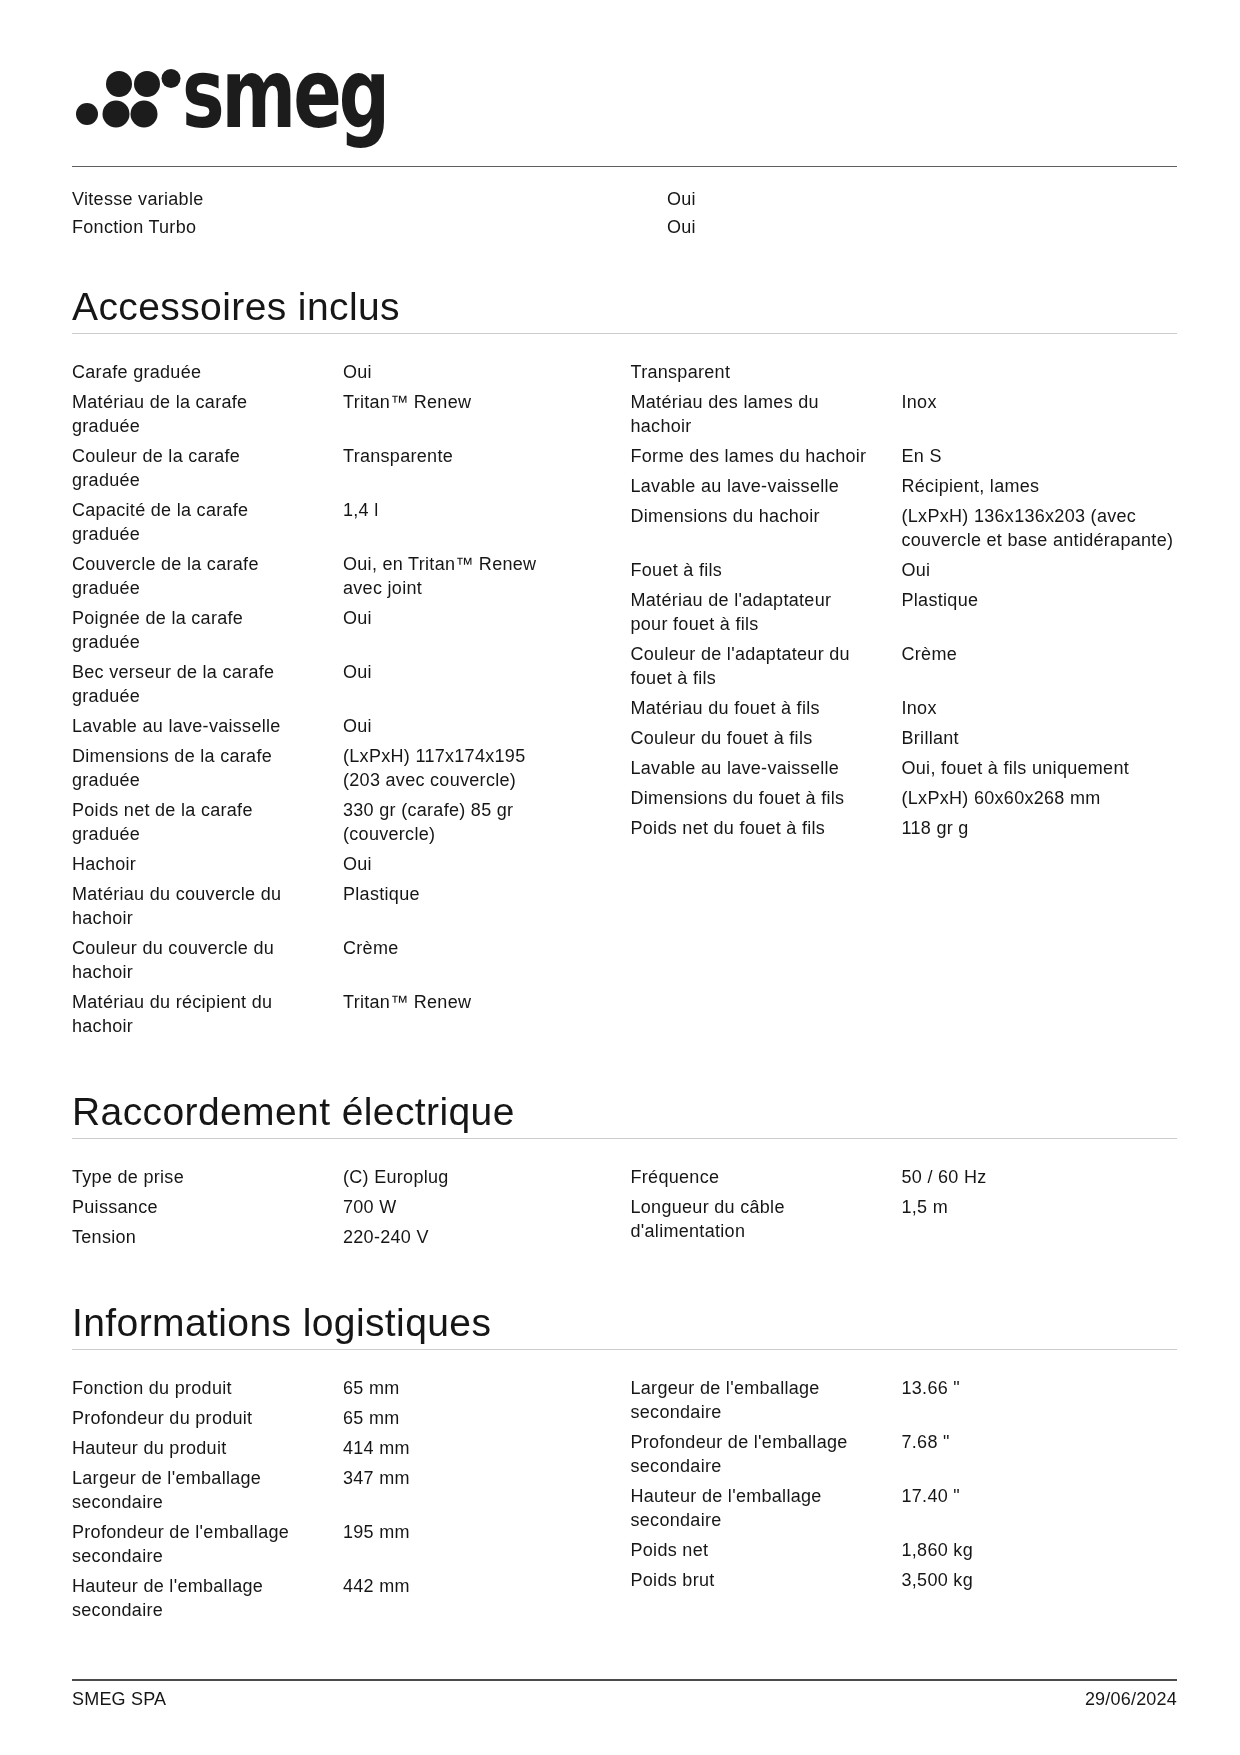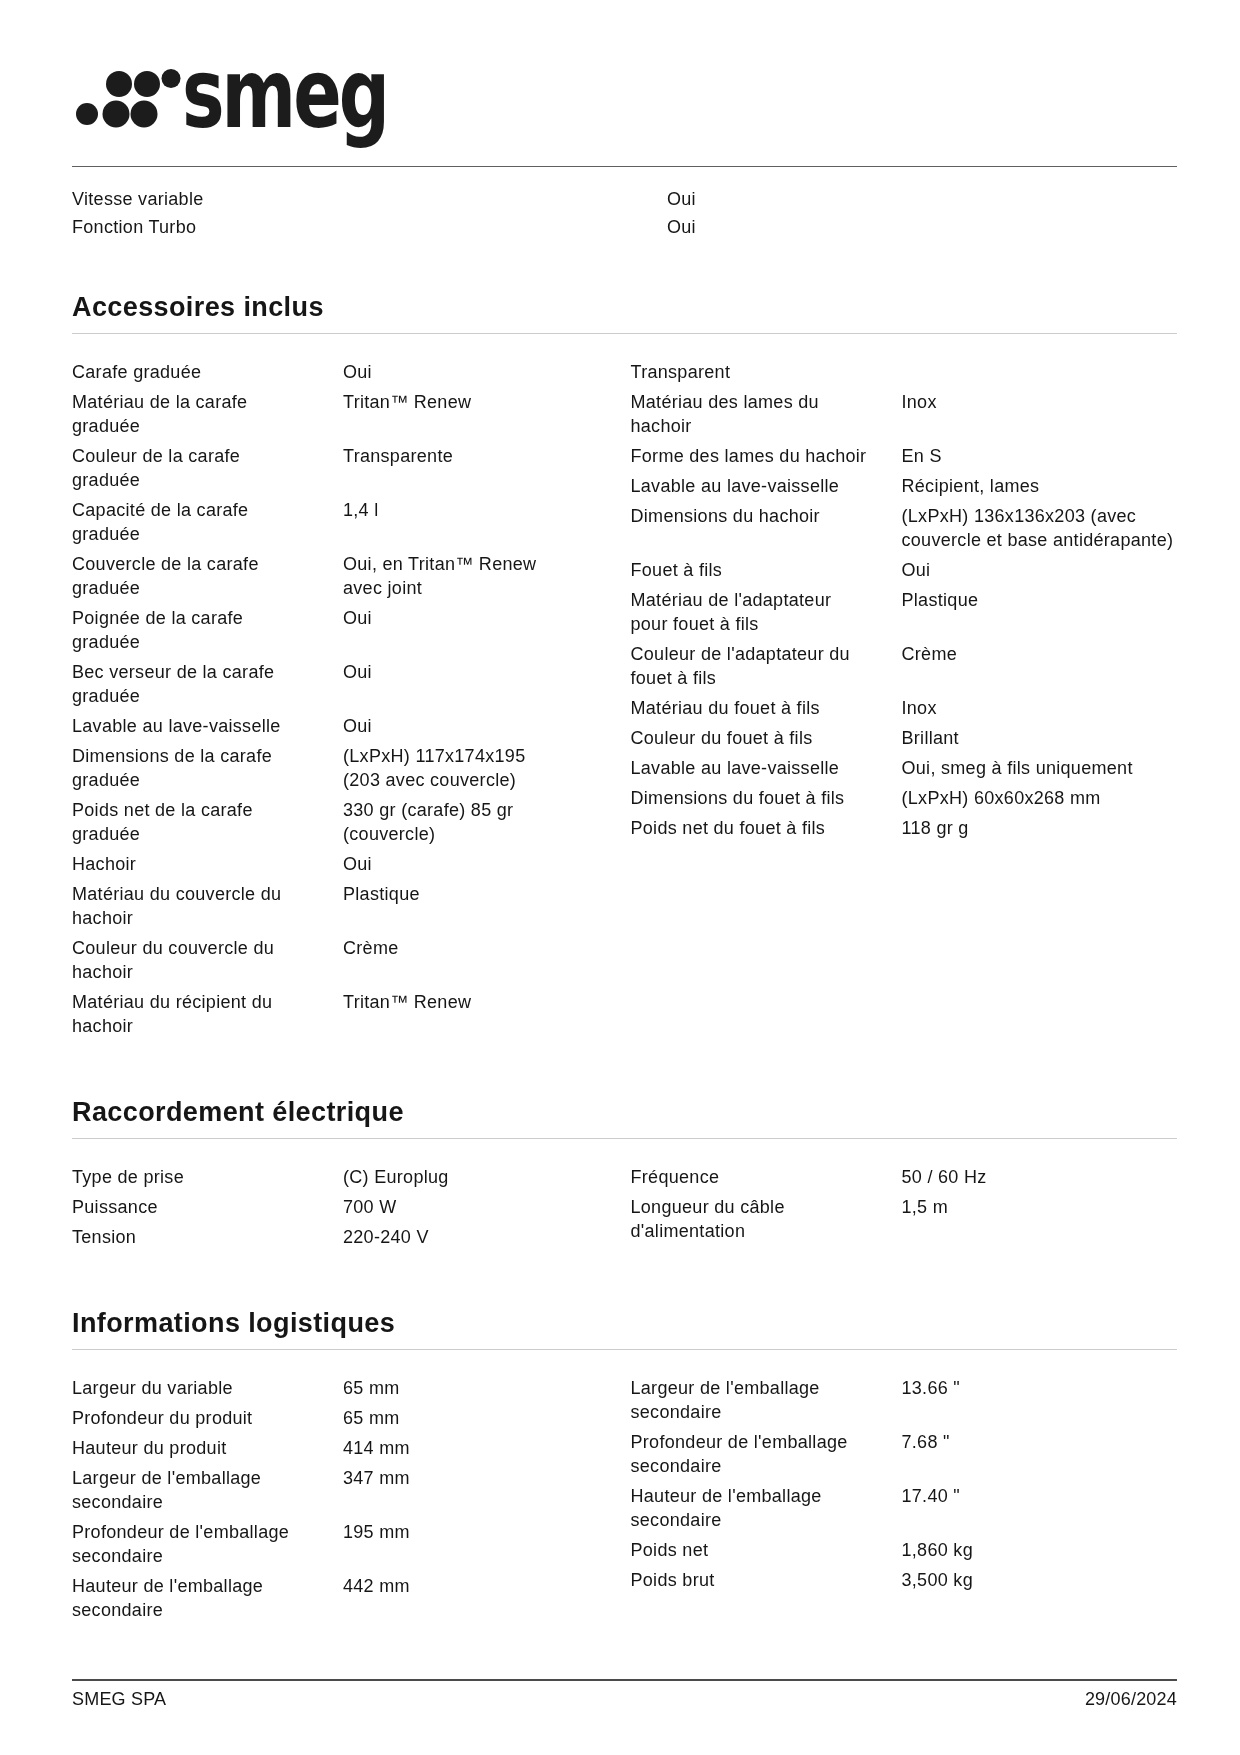--- a/index.html
+++ b/index.html
@@ -28,22 +28,22 @@
     font-size: 18px;
     line-height: 24px;
     letter-spacing: 0.3px;
   }
   .top-specs .row { grid-template-columns: 560px 1fr; margin-bottom: 4px; }
   .row .label { font-weight: normal; }
   .row .value { font-weight: normal; }
 
   section.section { margin-top: 50px; }
   .section h2 {
-    font-size: 27px;
-    font-weight: 700;
+    font-size: 39px;
+    font-weight: 400;
     line-height: 36px;
     margin: 0;
     letter-spacing: 0.4px;
   }
   .section-rule { border: none; border-top: 1px solid #cccccc; margin: 8px 0 0; }
   .cols {
     display: grid;
     grid-template-columns: 1fr 1fr;
     column-gap: 12px;
     margin-top: 26px;
@@ -219,21 +219,21 @@
     <div class="value">Inox</div>
   </div>
 
   <div class="row">
     <div class="label">Couleur du fouet à fils</div>
     <div class="value">Brillant</div>
   </div>
 
   <div class="row">
     <div class="label">Lavable au lave-vaisselle</div>
-    <div class="value">Oui, smeg à fils uniquement</div>
+    <div class="value">Oui, fouet à fils uniquement</div>
   </div>
 
   <div class="row">
     <div class="label">Dimensions du fouet à fils</div>
     <div class="value">(LxPxH) 60x60x268 mm</div>
   </div>
 
   <div class="row">
     <div class="label">Poids net du fouet à fils</div>
     <div class="value">118 gr g</div>
@@ -275,21 +275,21 @@
 </div>
     </div>
   </section>
 
   <section class="section">
     <h2>Informations logistiques</h2>
     <hr class="section-rule">
     <div class="cols">
       <div class="col col-left">
   <div class="row">
-    <div class="label">Largeur du variable</div>
+    <div class="label">Fonction du produit</div>
     <div class="value">65 mm</div>
   </div>
 
   <div class="row">
     <div class="label">Profondeur du produit</div>
     <div class="value">65 mm</div>
   </div>
 
   <div class="row">
     <div class="label">Hauteur du produit</div>

